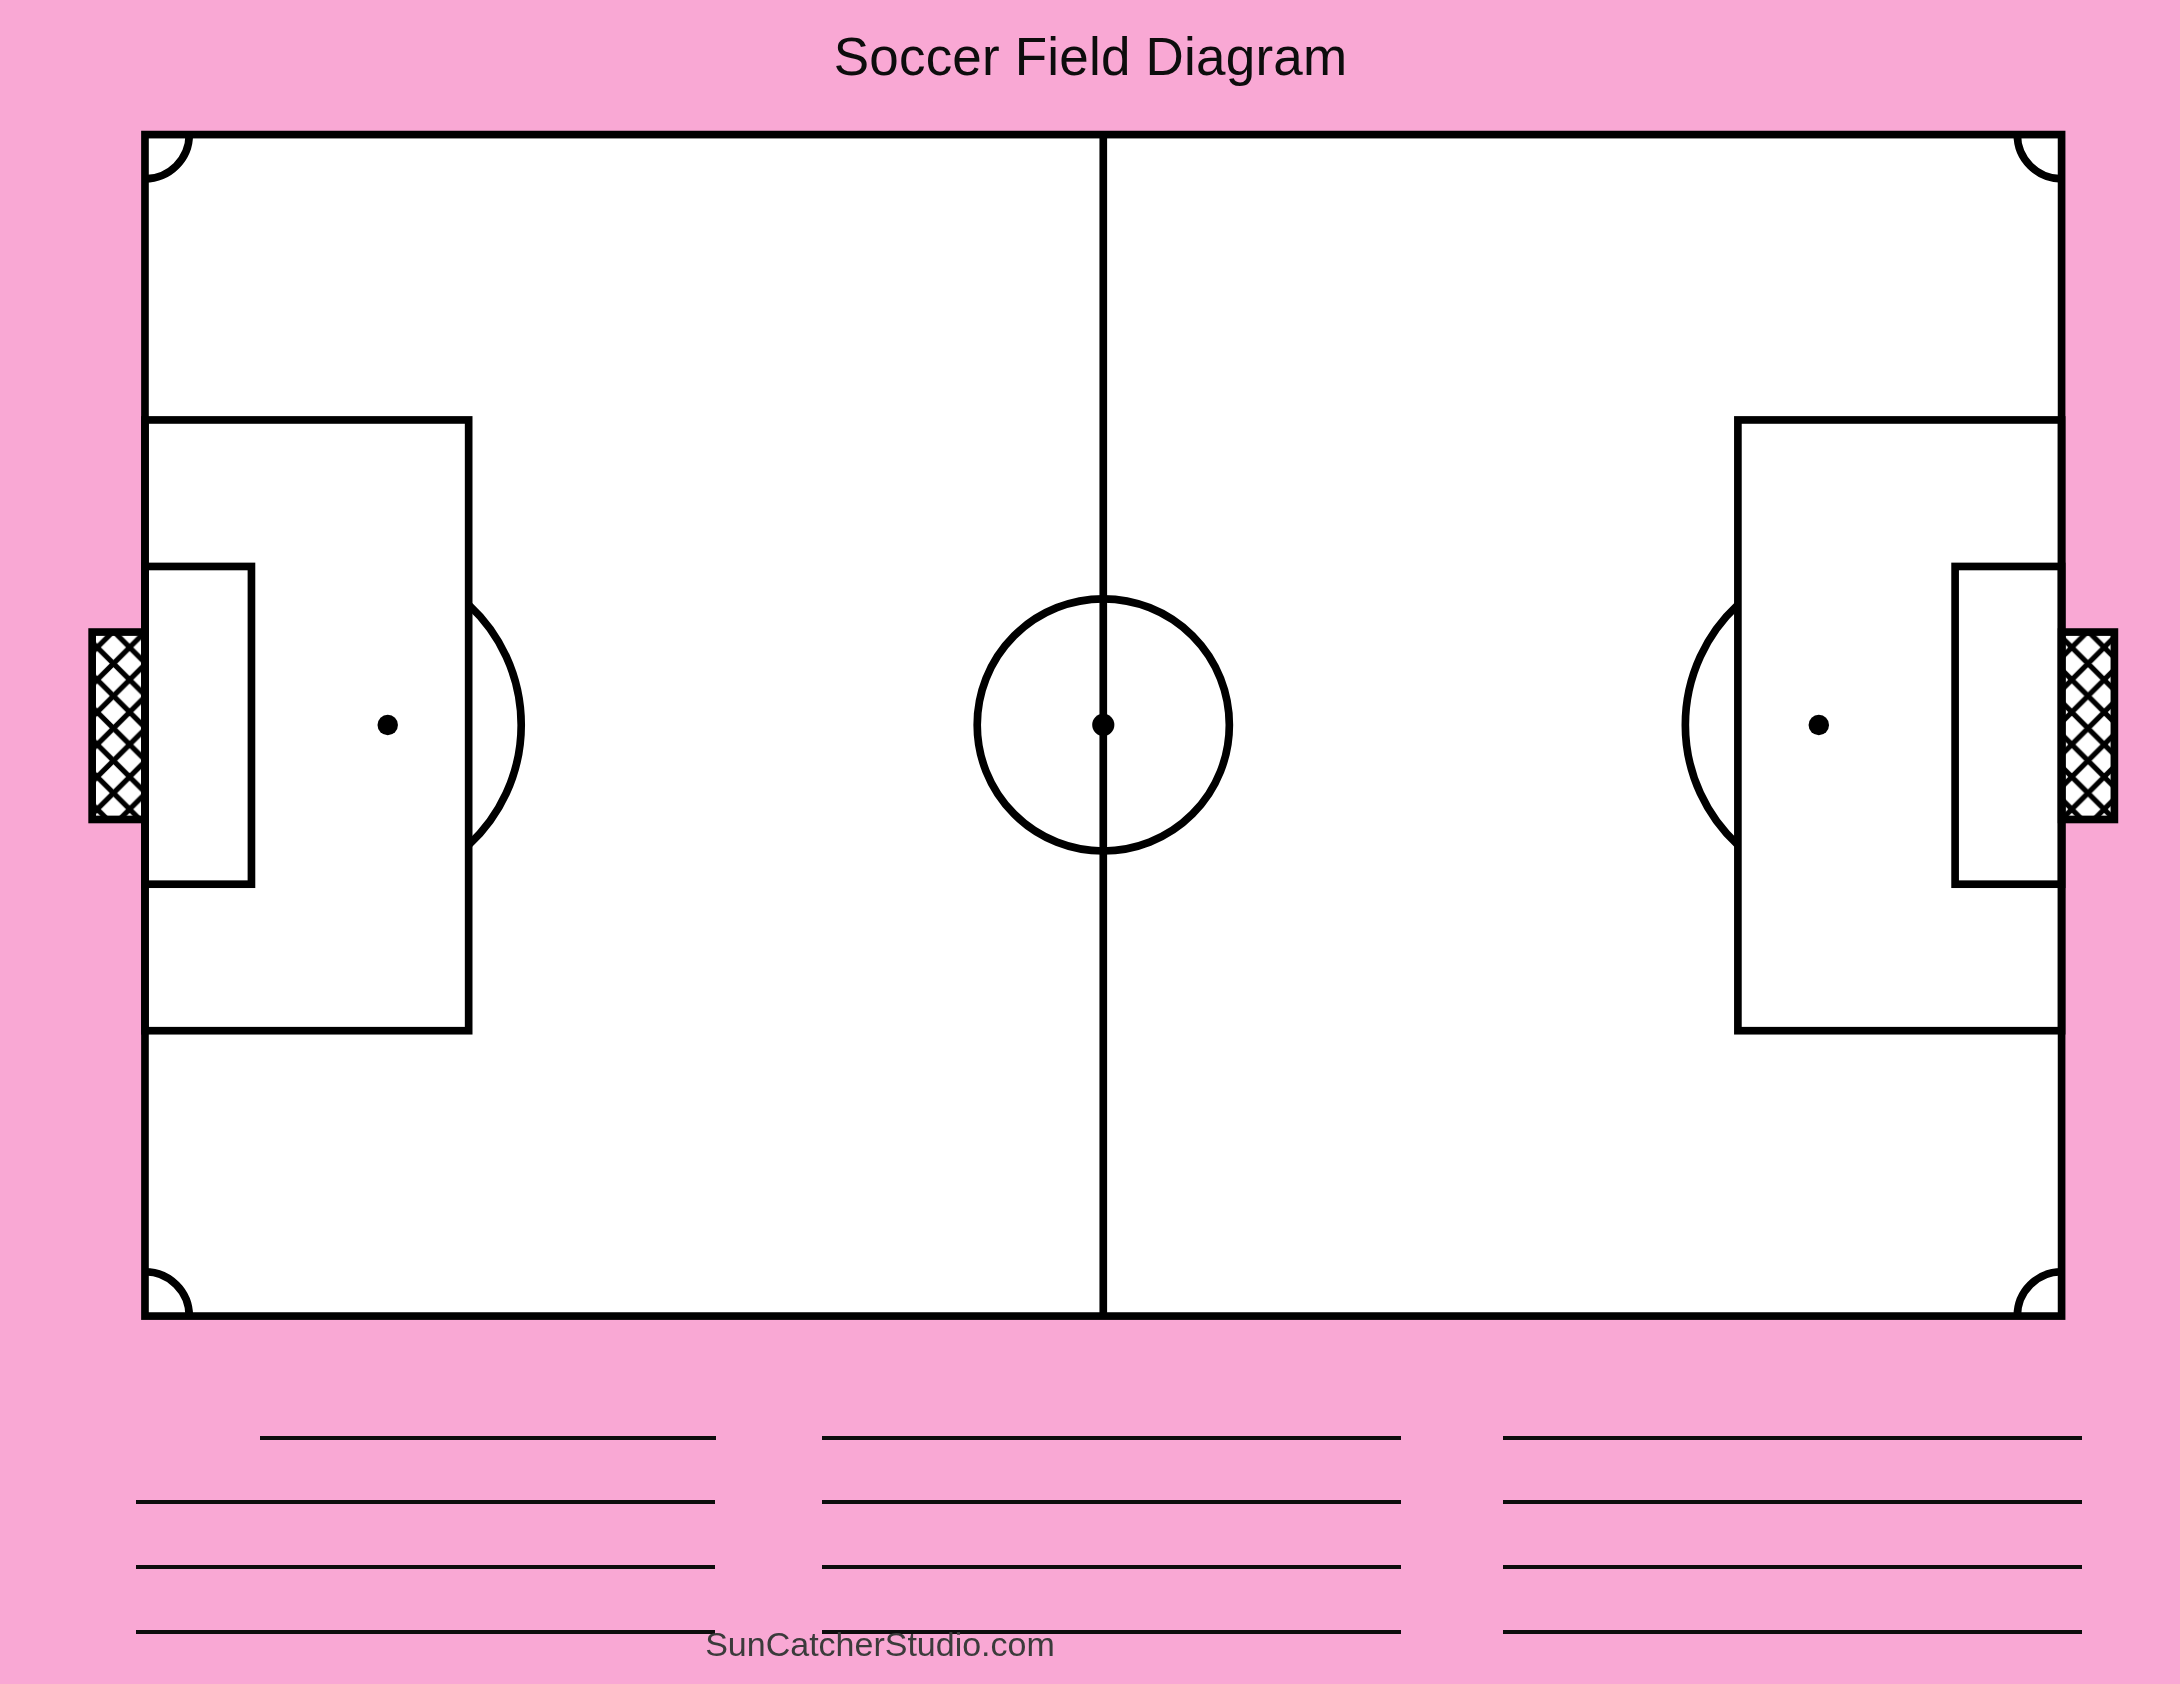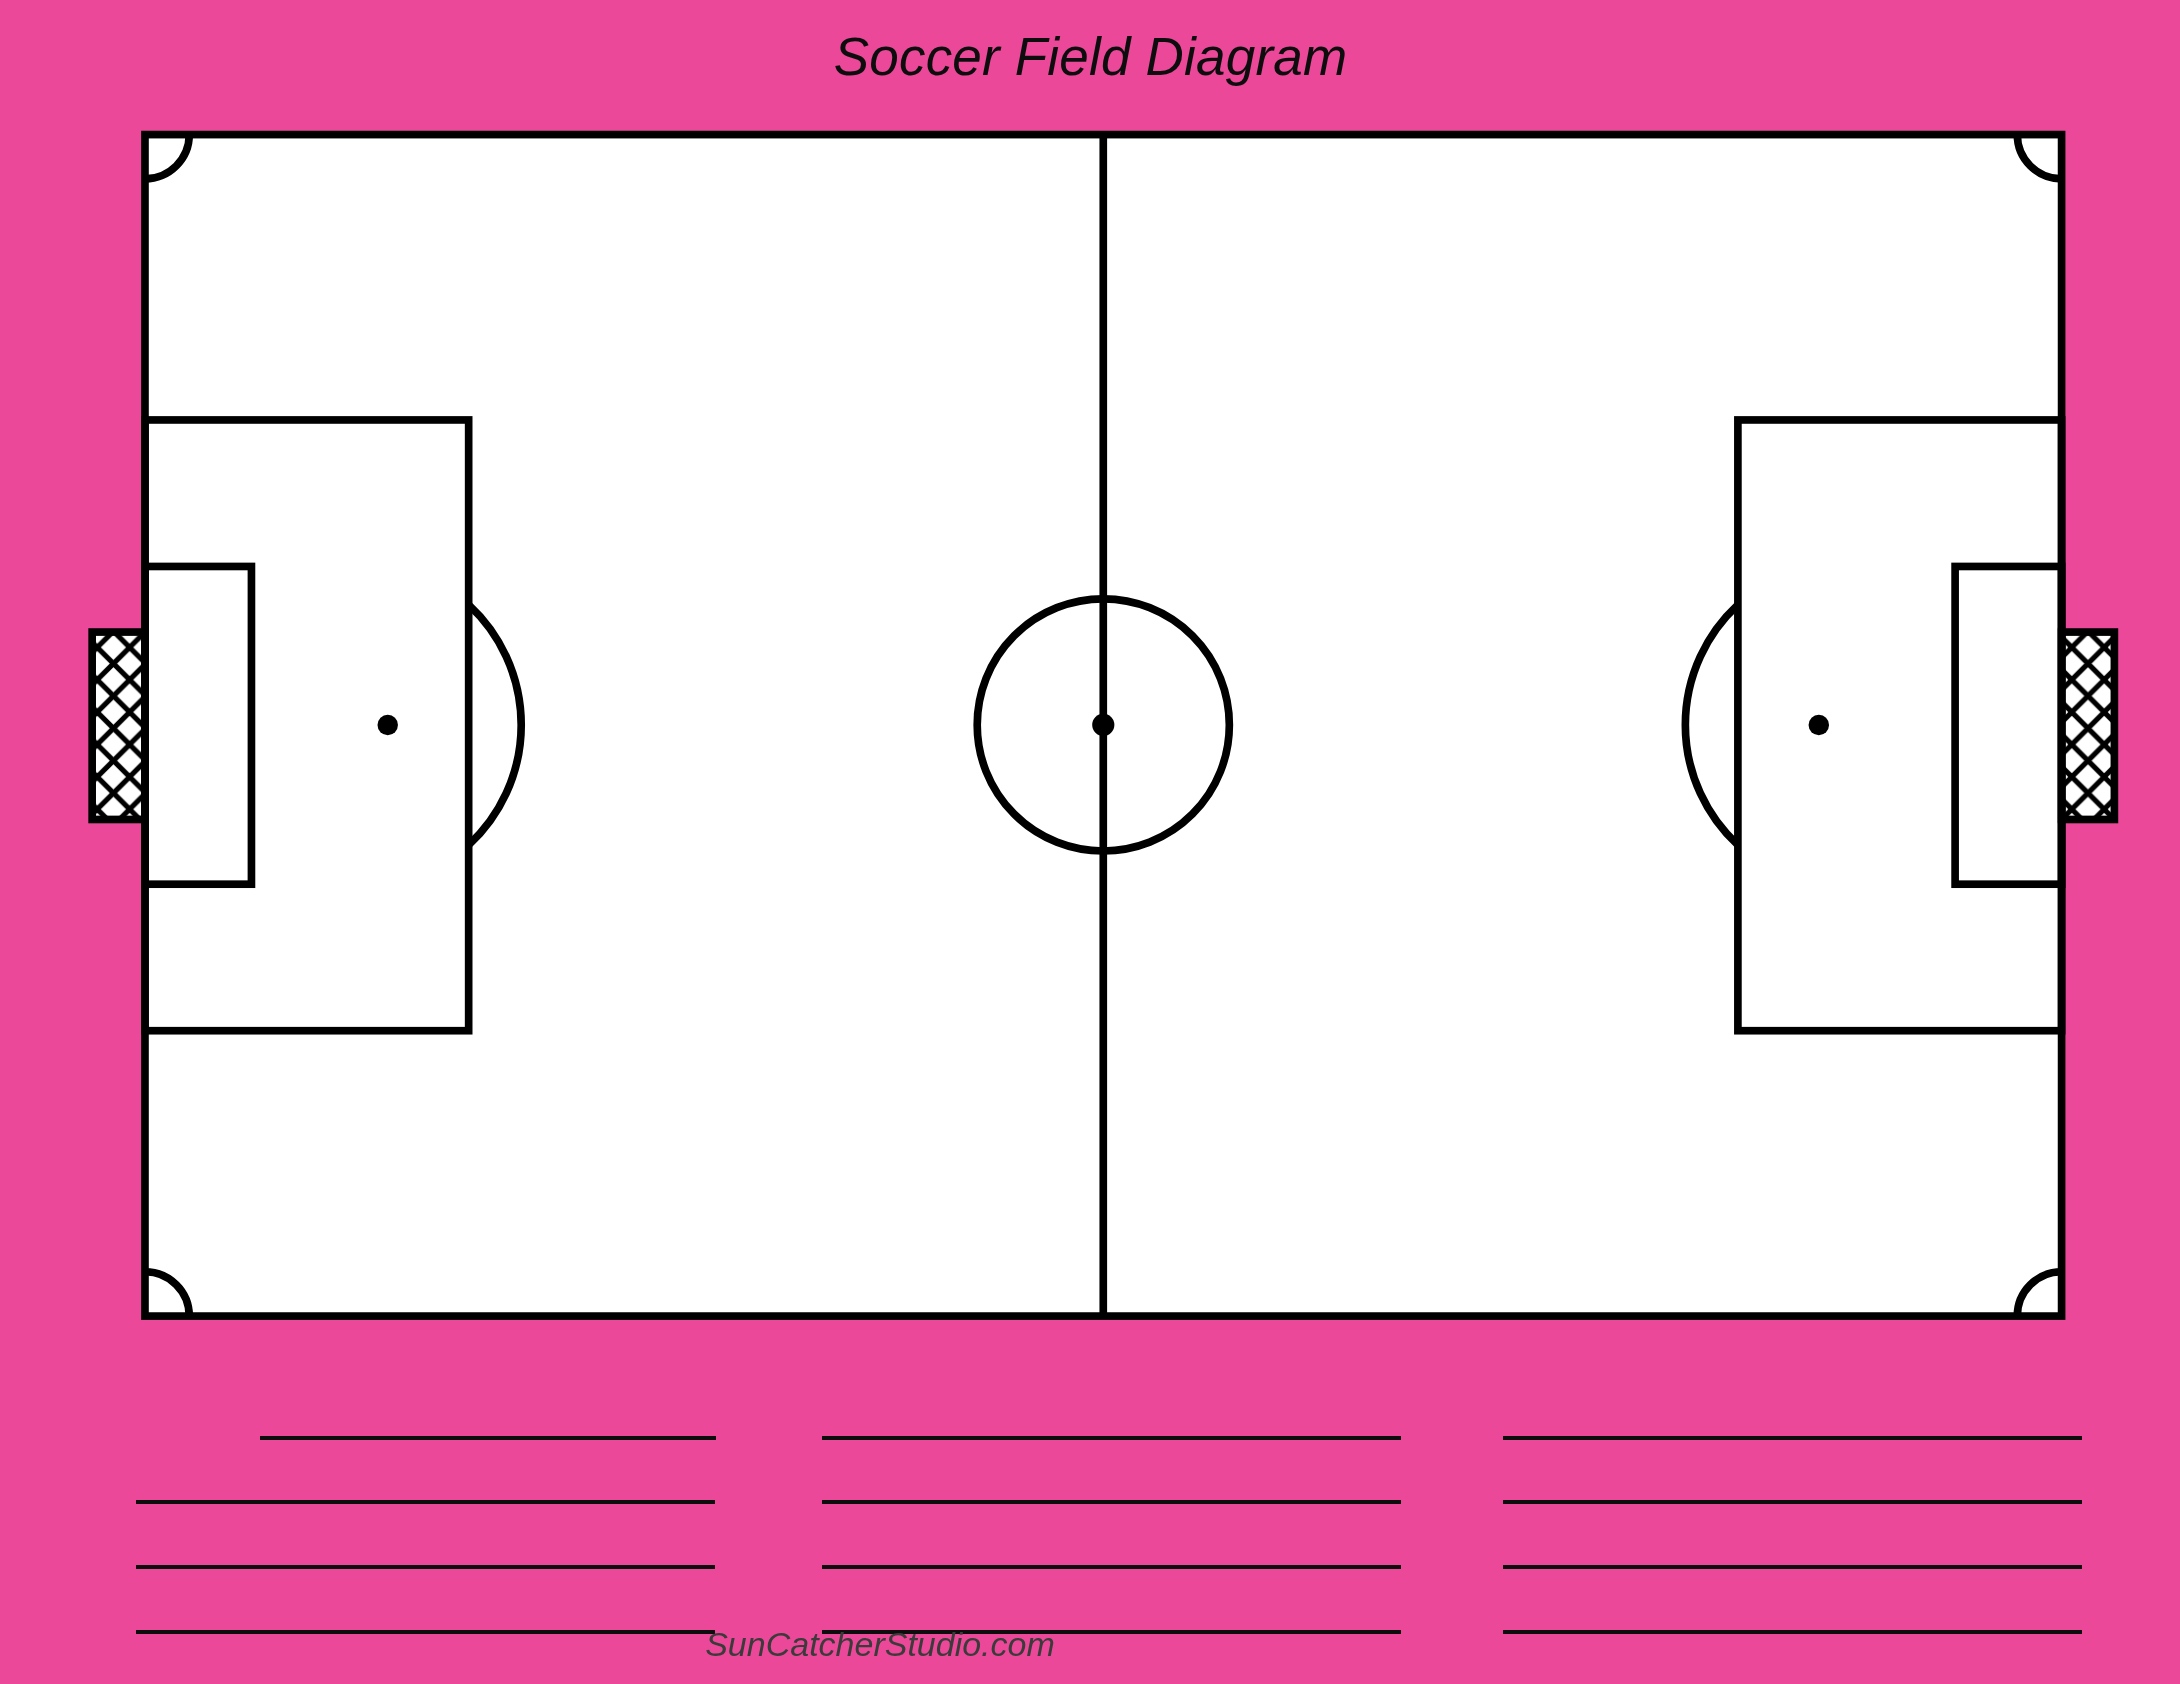--- a/index.html
+++ b/index.html
@@ -14,22 +14,21 @@
     color: #000000;
     overflow: hidden;
     position: relative;
   }
 
   #page {
     position: absolute;
     left: 0; top: 0;
     width: 2181px;
     height: 1685px;
-    background: #ec4899;
-    font-style: italic;
+    background: #f9a8d4;
   }
 
   
   #page-title {
     position: absolute;
     left: 0;
     top: 25.6px;
     width: 2181px;
     text-align: center;
     font-size: 53px;

